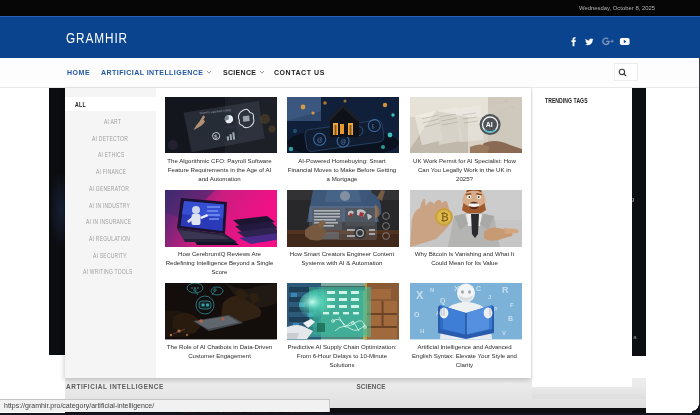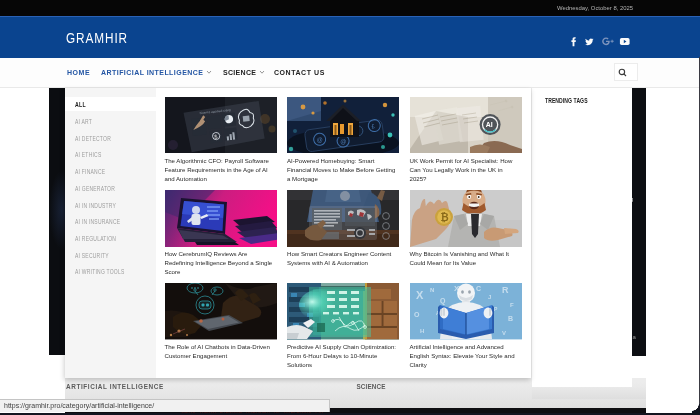--- a/index.html
+++ b/index.html
@@ -1,17 +1,17 @@
 <!DOCTYPE html>
 <html><head>
 <meta charset="utf-8">
 <style>
   html,body{margin:0;padding:0;}
   body{width:700px;height:415px;overflow:hidden;background:#fff;font-family:"Liberation Sans",sans-serif;}
-  #stage{position:relative;width:700px;height:415px;overflow:hidden;background:#fff;}
+  #stage{position:relative;width:700px;height:415px;overflow:hidden;background:#fff;text-align:center;}
   .abs{position:absolute;}
   .ttl{font-size:6.1px;line-height:9px;color:#2a2a2a;width:110px;}
   .mi{height:16.72px;padding-top:3.4px;box-sizing:border-box;font-size:6.4px;color:#9d9d9d;letter-spacing:0.3px;}
   .mi span{display:inline-block;transform:scaleX(0.78);transform-origin:0 0;white-space:nowrap;}
 </style>
 </head>
 <body>
 <div id="stage">
 
   <div class="abs" style="left:0;top:0;width:700px;height:15.5px;background:#060606;"></div>

